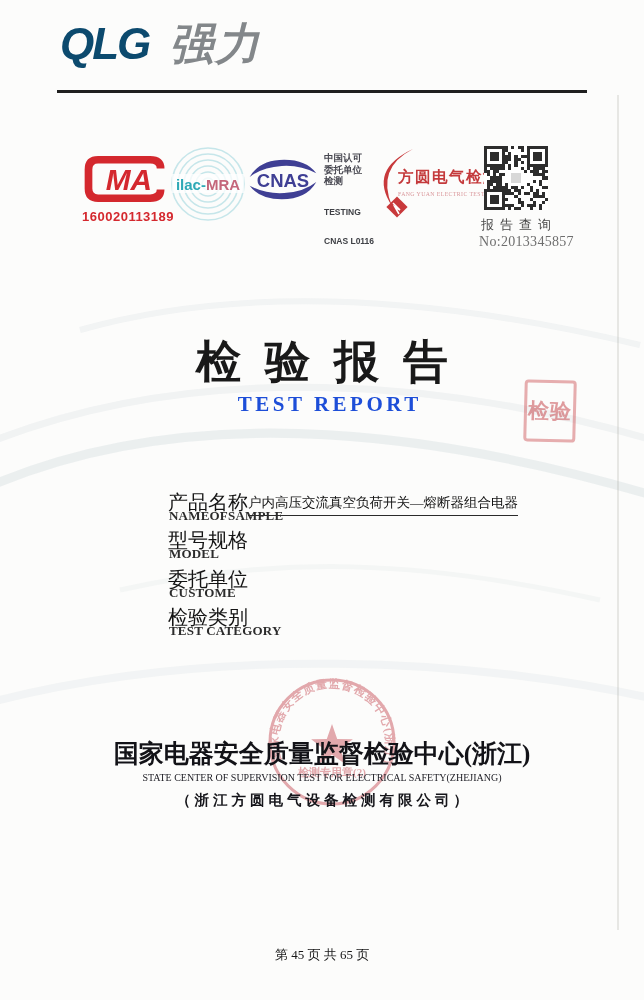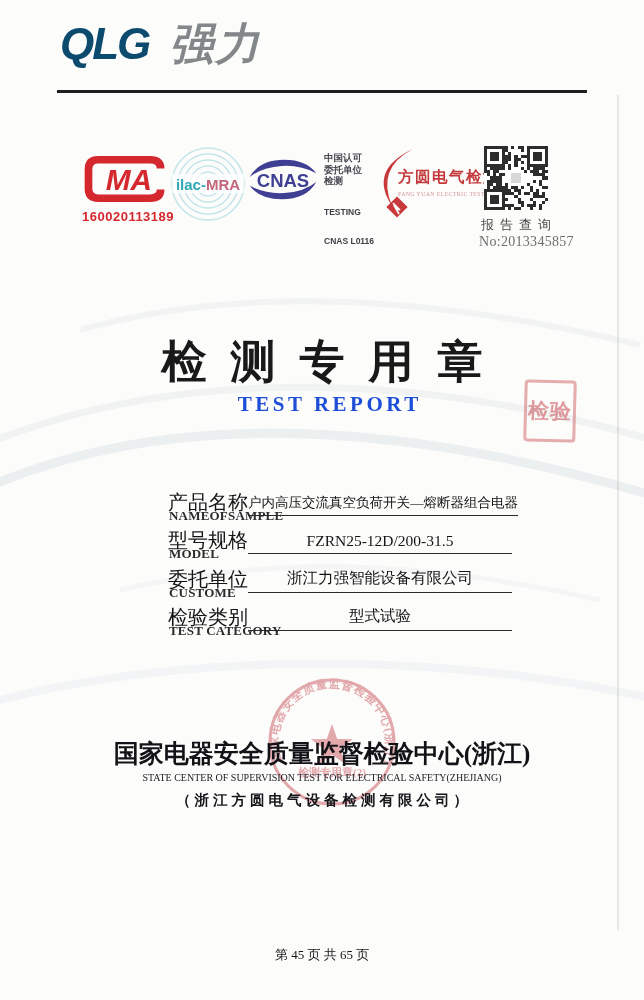--- a/index.html
+++ b/index.html
@@ -363,53 +363,50 @@
       <rect x="11" y="20" width="1" height="1"></rect>
       <rect x="15" y="20" width="1" height="1"></rect>
       <rect x="18" y="20" width="1" height="1"></rect>
       <rect x="9" y="9" width="3" height="3" fill="#d8d8d8"></rect>
     </svg>
   <div class="qr-caption">报告查询</div>
   <div class="qr-number">No:2013345857</div>
 </div>
 
 <div class="abs content title-cn">
-  <span>检测专用章</span>
+  <span>检验报告</span>
 </div>
 <div class="abs content title-en">
   <span>TEST REPORT</span>
 </div>
 
 <div class="abs content side-stamp">
   <span>检验</span>
 </div>
 
 <div class="abs content form">
 
   <div class="form-row" style="top:0;">
     <span class="flabel">产品名称</span>
     <span class="fvalue tight">户内高压交流真空负荷开关—熔断器组合电器</span>
     <div class="fsub">NAMEOFSAMPLE</div>
   </div>
 
   <div class="form-row" style="top:38px;">
     <span class="flabel">型号规格</span>
-    <span class="fvalue">FZRN25-12D/200-31.5</span>
     <div class="fsub">MODEL</div>
   </div>
 
   <div class="form-row" style="top:77px;">
     <span class="flabel">委托单位</span>
-    <span class="fvalue">浙江力强智能设备有限公司</span>
     <div class="fsub">CUSTOME</div>
   </div>
 
   <div class="form-row" style="top:115px;">
     <span class="flabel">检验类别</span>
-    <span class="fvalue">型式试验</span>
     <div class="fsub">TEST CATEGORY</div>
   </div>
 
 </div>
 
 <svg class="abs round-stamp" width="140" height="140" viewBox="0 0 140 140">
   <g opacity="0.62">
     <circle cx="70" cy="70" r="62" fill="none" stroke="#c8545c" stroke-width="3"></circle>
     <defs>
         <path id="stampArc" d="M 20 90 A 54 54 0 1 1 120 90" fill="none"></path>

